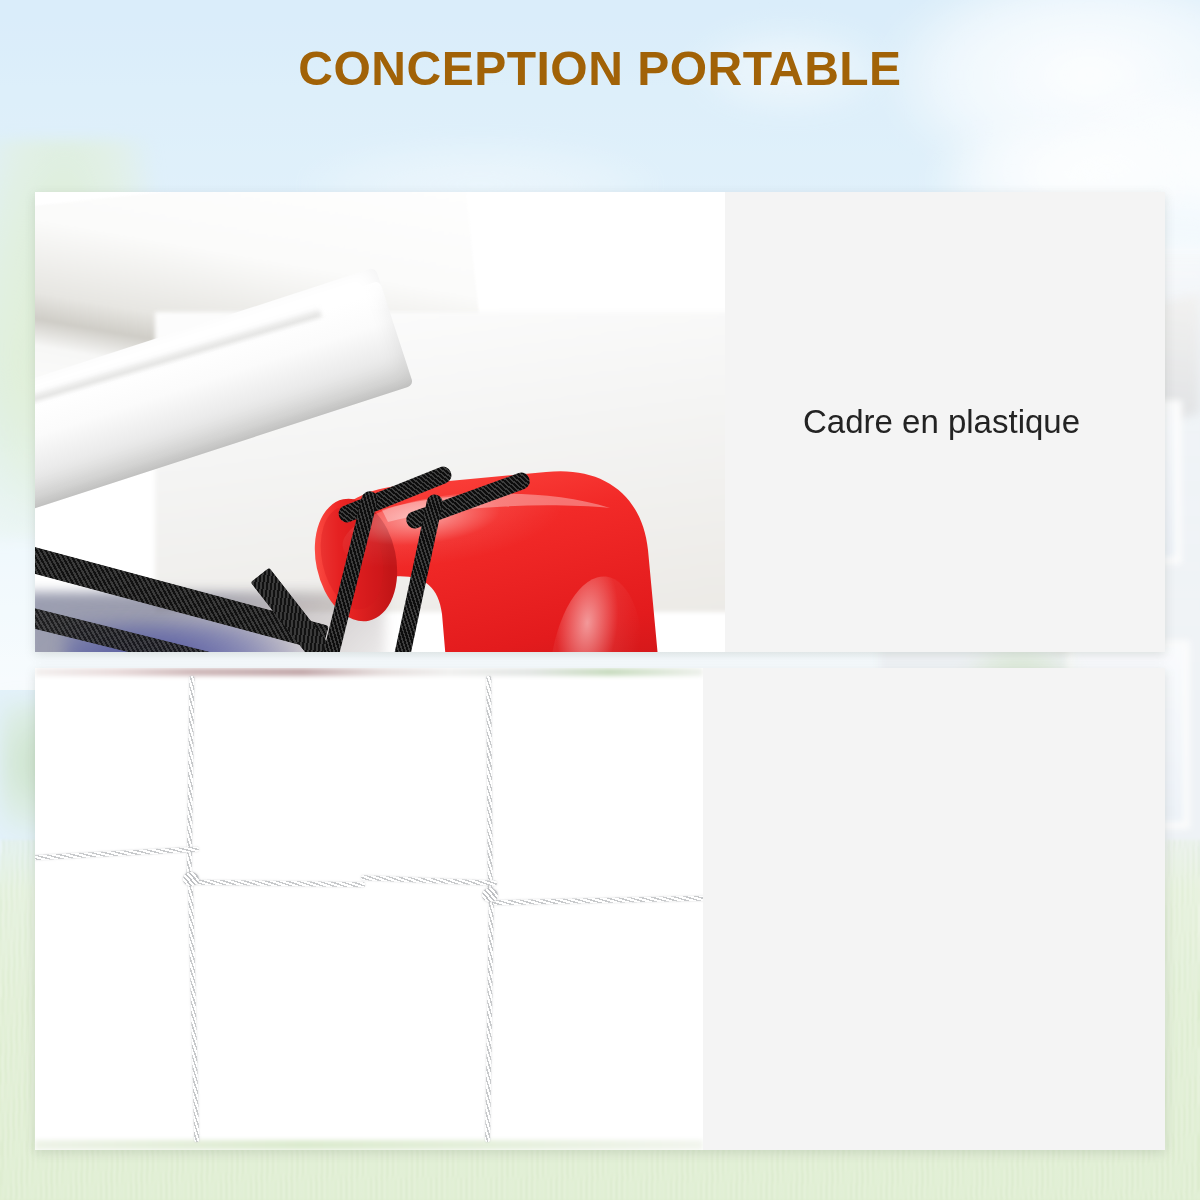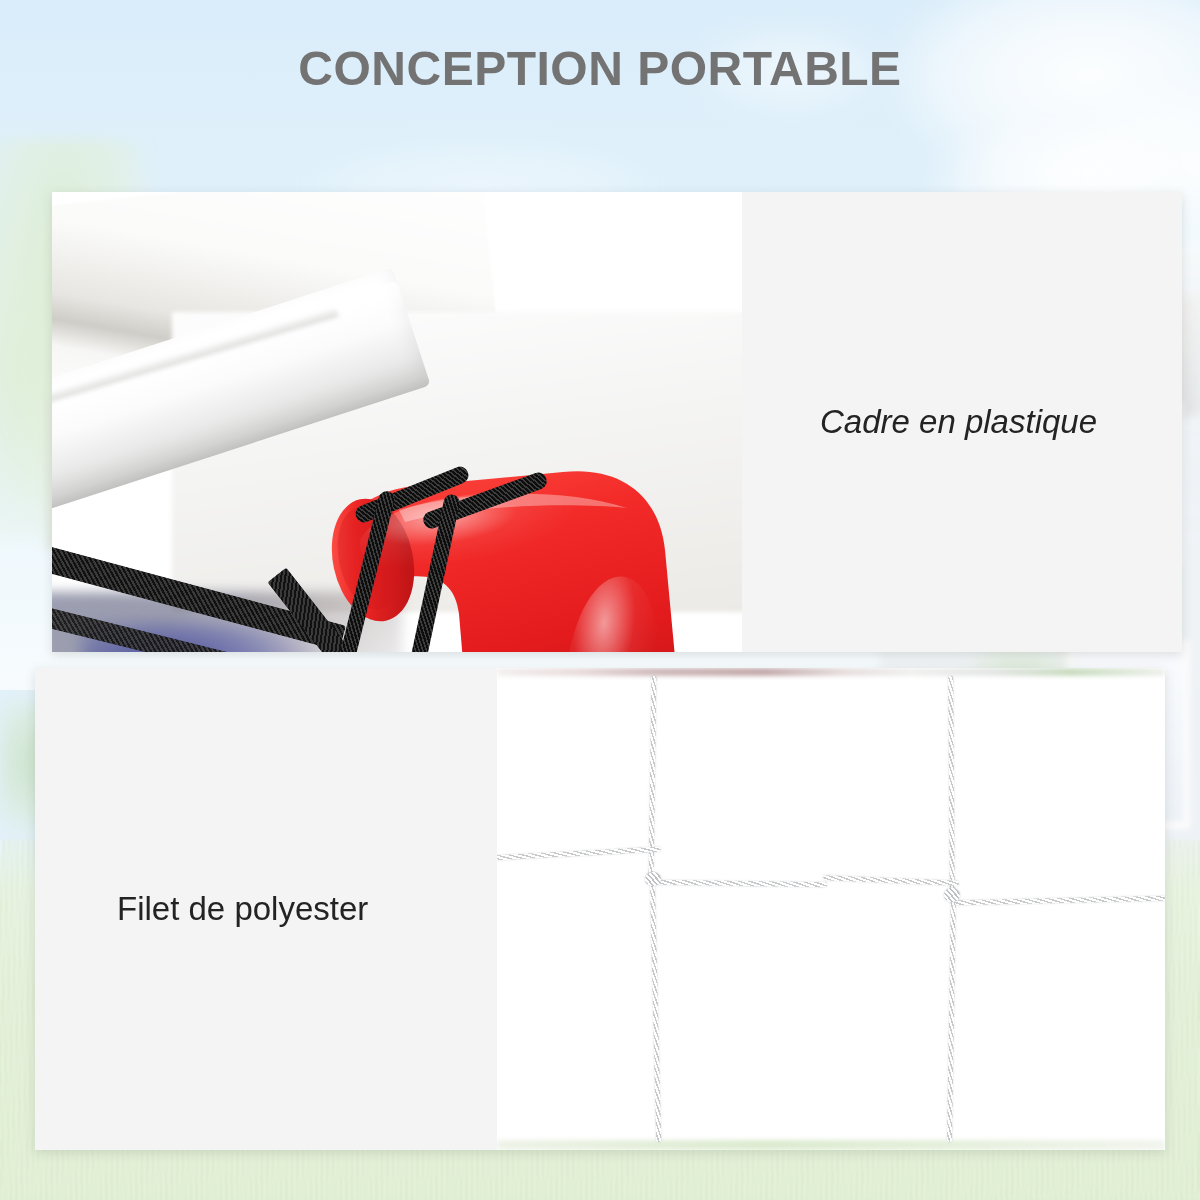--- a/index.html
+++ b/index.html
@@ -170,42 +170,42 @@
     width: 1200px;
     text-align: center;
     z-index: 5;
   }
   .title {
     margin: 0;
     font-family: "Liberation Sans", sans-serif;
     font-size: 48px;
     font-weight: bold;
     letter-spacing: 0.5px;
-    color: #737373;
+    color: #a16207;
     line-height: 1.06;
   }
   .subtitle {
     margin: 16px 0 0 0;
     font-family: "Liberation Sans", sans-serif;
     font-size: 29px;
     font-weight: bold;
     color: #2b2b2b;
     line-height: 1.1;
   }
 
   
   .panel {
     position: absolute;
     display: flex;
     overflow: hidden;
     background: #f4f4f4;
     box-shadow: 0 3px 10px rgba(90,100,90,0.18);
     z-index: 4;
   }
-  .panel-top    { left: 52px; top: 192px; width: 1130px; height: 460px; font-style: italic; }
+  .panel-top    { left: 35px; top: 192px; width: 1130px; height: 460px; }
   .panel-bottom { left: 35px; top: 668px; width: 1130px; height: 482px; }
 
   .photo-cell {
     position: relative;
     overflow: hidden;
     background: #ffffff;
     flex: none;
   }
   .label-cell {
     position: relative;
@@ -511,23 +511,20 @@
 
     </div>
 
     <div class="label-cell label-right">
       <span class="label-text">Cadre en plastique</span>
     </div>
   </div>
 
   <div class="panel panel-bottom">
 
-    <div class="label-cell label-left">
-      <span class="label-text">Filet de polyester</span>
-    </div>
 
     <div class="photo-cell net-photo">
       <div class="bg-blur-strip"></div>
       <div class="bottom-grass"></div>
 
       <div class="net-strand net-v" style="left:153px; top:8px;  height:205px; transform:rotate(0.8deg);"></div>
       <div class="net-strand net-v" style="left:156px; top:208px; height:266px; transform:rotate(-1.4deg);"></div>
 
       <div class="net-strand net-v" style="left:452px; top:8px;  height:218px; transform:rotate(-0.4deg);"></div>
       <div class="net-strand net-v" style="left:452px; top:222px; height:252px; transform:rotate(0.9deg);"></div>

